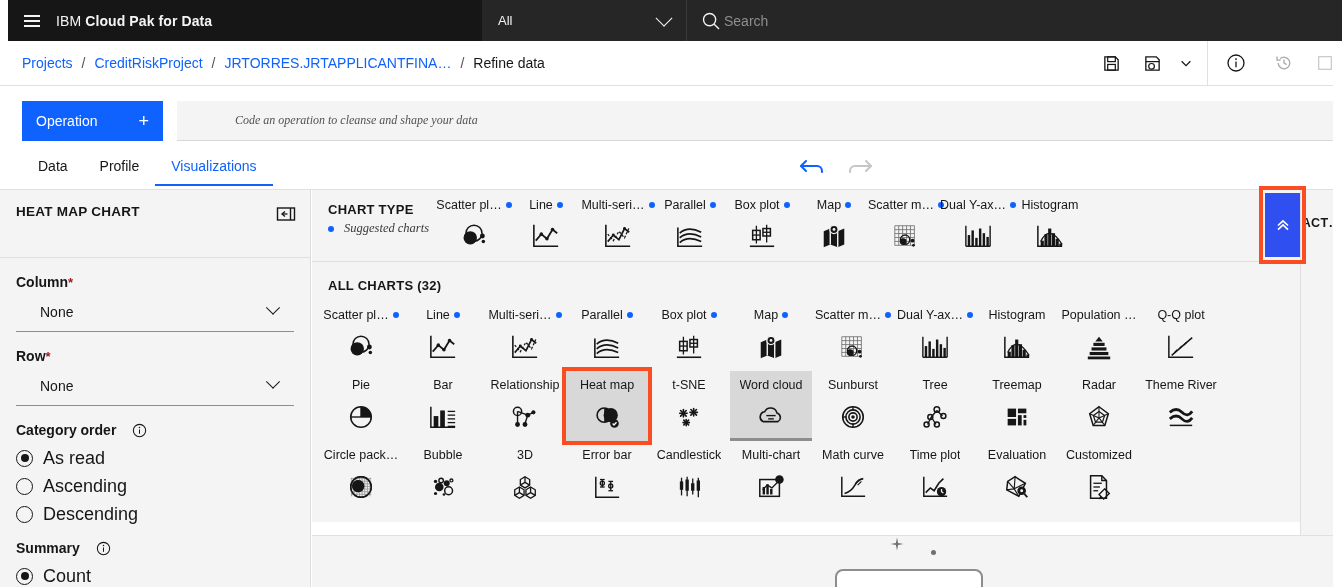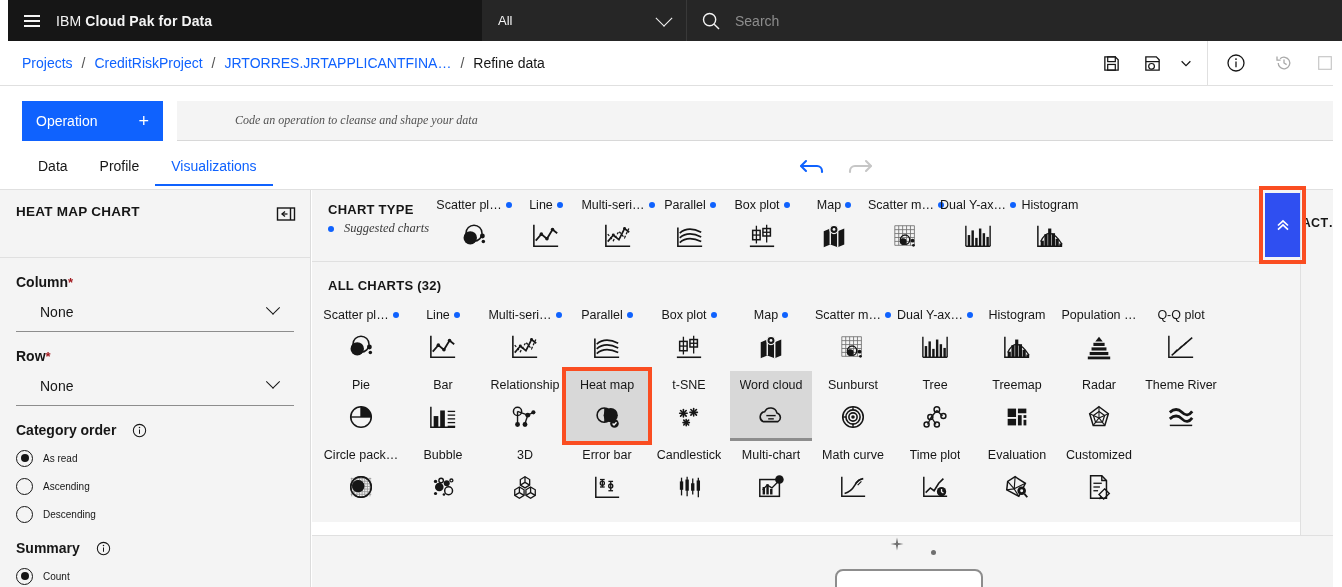--- a/index.html
+++ b/index.html
@@ -40,21 +40,21 @@
     border-bottom: 1.4px solid #f4f4f4; transform: rotate(45deg) translate(-2px,-2px);
   }
   .searchwrap {
     position: absolute; left: 678px; top: 0; right: 0; height: 41px;
     background: #262626; display: flex; align-items: center; padding-left: 14px;
     border-left: 1px solid #393939;
   }
   .search-ic { width: 20px; height: 20px; flex: none; }
   .search-input {
     background: transparent; border: 0; outline: none; color: #86efac;
-    font-size: 14px; font-family: inherit; margin-left: 12px; width: 300px;
+    font-size: 14px; font-family: inherit; margin-left: 1px; width: 300px;
   }
   .search-input::placeholder { color: #8d8d8d; }
 
   
   .crumbrow {
     position: absolute; left: 0; top: 41px; width: 1342px; height: 45px;
     background: #ffffff; display: flex; align-items: center;
     border-bottom: 1px solid #e0e0e0;
   }
   .crumbs { display: flex; align-items: center; padding-left: 22px; font-size: 14px; }
@@ -139,21 +139,21 @@
   .info-ic { width: 15px; height: 15px; }
   .radio-row { display: flex; align-items: center; gap: 10px; height: 28px; cursor: pointer; }
   .radio {
     width: 17px; height: 17px; border: 1.4px solid #161616; border-radius: 50%;
     position: relative; flex: none;
   }
   .radio.on::after {
     content: ""; position: absolute; left: 50%; top: 50%; width: 8px; height: 8px;
     background: #161616; border-radius: 50%; transform: translate(-50%,-50%);
   }
-  .radio-lbl { font-size: 10px; }
+  .radio-lbl { font-size: 18px; }
 
   
   .rpanel {
     position: absolute; left: 312px; top: 190px; right: 0; height: 345px;
     background: #ffffff;
   }
   .ct-strip {
     position: absolute; left: 0; top: 0; width: 988px; height: 72px;
     background: #f4f4f4; border-bottom: 1px solid #e0e0e0;
     display: flex; align-items: flex-start;

